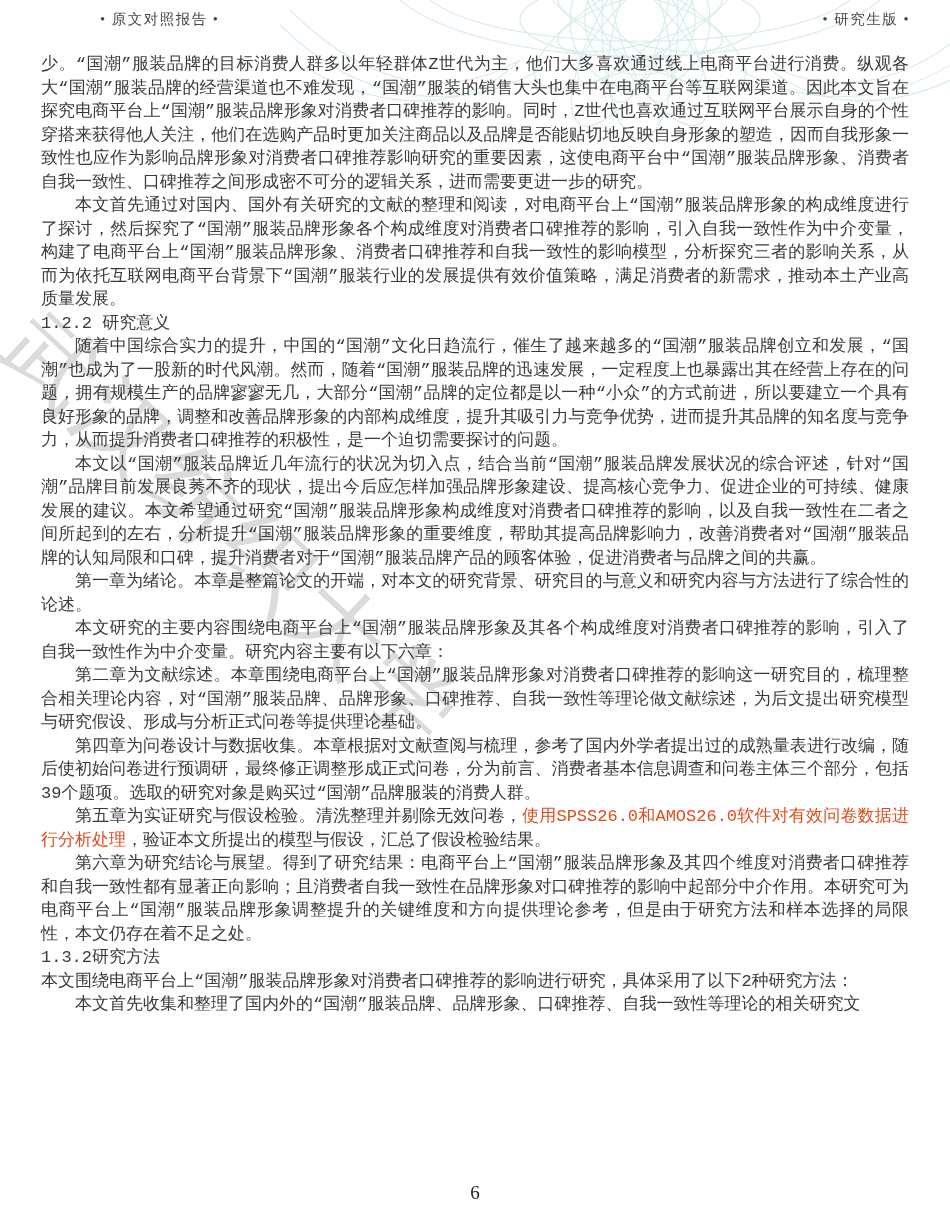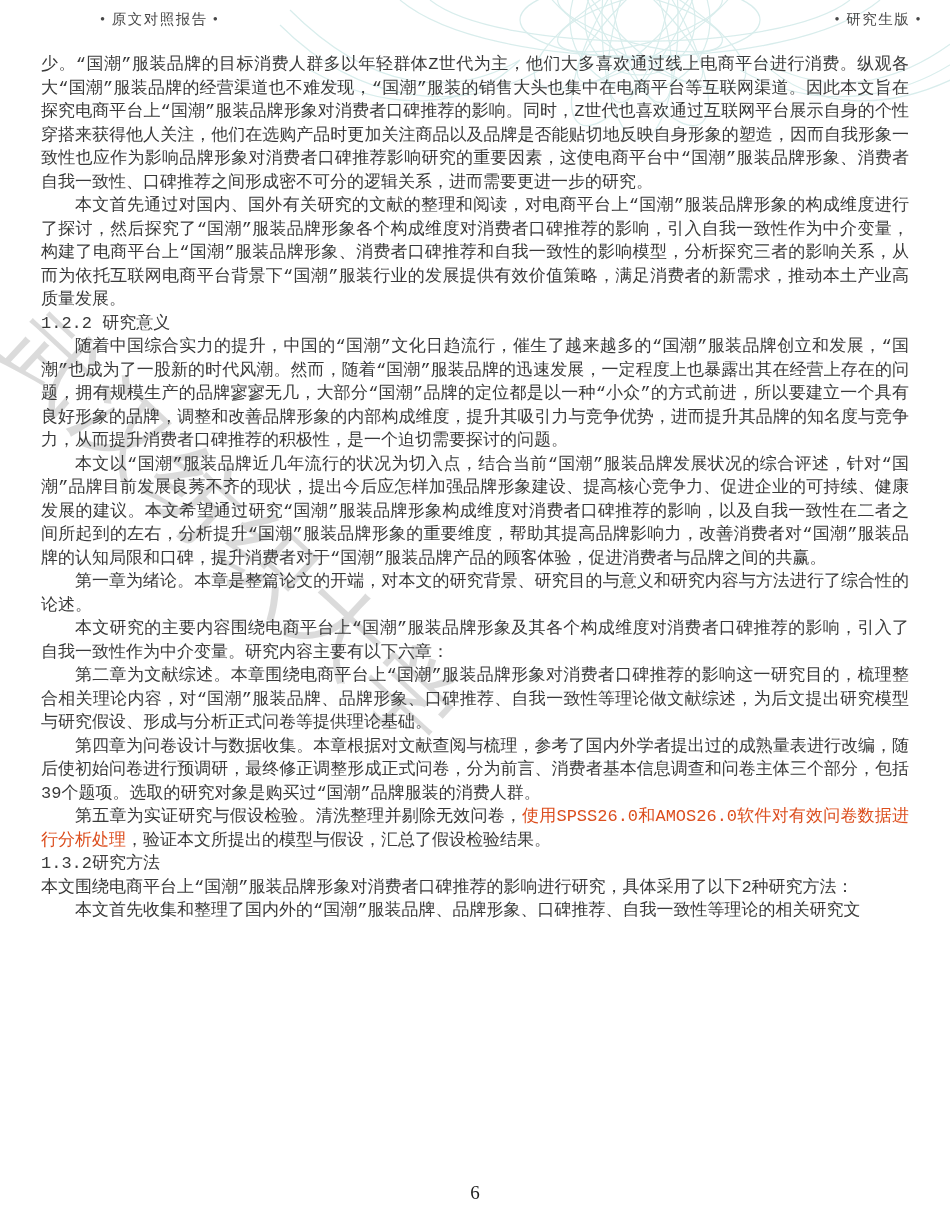--- a/index.html
+++ b/index.html
@@ -12,21 +12,21 @@
   }
   .ornament{
     position:absolute;top:0;left:250px;width:760px;height:150px;
     pointer-events:none;
   }
   .hdr{
     position:absolute;top:10px;
     font-size:14.5px;letter-spacing:1.5px;color:#474747;
   }
   .hdr-left{left:80px;margin-left:20px;}
-  .hdr-right{right:28px;margin-left:20px;}
+  .hdr-right{right:40px;margin-left:20px;}
   .watermark{
     position:absolute;top:285px;left:60px;
     font-size:92px;color:rgba(150,150,150,0.34);
     letter-spacing:6px;white-space:nowrap;
     transform:rotate(43deg);transform-origin:0 0;
     pointer-events:none;z-index:1;
   }
   .doc{
     position:absolute;top:53px;left:41px;width:868px;
     font-size:17px;line-height:23.5px;color:#3a3a3a;
@@ -79,18 +79,19 @@
     <p class=""><span>少。“国潮”服装品牌的目标消费人群多以年轻群体Z世代为主，他们大多喜欢通过线上电商平台进行消费。纵观各大“国潮”服装品牌的经营渠道也不难发现，“国潮”服装的销售大头也集中在电商平台等互联网渠道。因此本文旨在探究电商平台上“国潮”服装品牌形象对消费者口碑推荐的影响。同时，Z世代也喜欢通过互联网平台展示自身的个性穿搭来获得他人关注，他们在选购产品时更加关注商品以及品牌是否能贴切地反映自身形象的塑造，因而自我形象一致性也应作为影响品牌形象对消费者口碑推荐影响研究的重要因素，这使电商平台中“国潮”服装品牌形象、消费者自我一致性、口碑推荐之间形成密不可分的逻辑关系，进而需要更进一步的研究。</span></p>
     <p class="indent"><span>本文首先通过对国内、国外有关研究的文献的整理和阅读，对电商平台上“国潮”服装品牌形象的构成维度进行了探讨，然后探究了“国潮”服装品牌形象各个构成维度对消费者口碑推荐的影响，引入自我一致性作为中介变量，构建了电商平台上“国潮”服装品牌形象、消费者口碑推荐和自我一致性的影响模型，分析探究三者的影响关系，从而为依托互联网电商平台背景下“国潮”服装行业的发展提供有效价值策略，满足消费者的新需求，推动本土产业高质量发展。</span></p>
     <p class=""><span>1.2.2 研究意义</span></p>
     <p class="indent"><span>随着中国综合实力的提升，中国的“国潮”文化日趋流行，催生了越来越多的“国潮”服装品牌创立和发展，“国潮”也成为了一股新的时代风潮。然而，随着“国潮”服装品牌的迅速发展，一定程度上也暴露出其在经营上存在的问题，拥有规模生产的品牌寥寥无几，大部分“国潮”品牌的定位都是以一种“小众”的方式前进，所以要建立一个具有良好形象的品牌，调整和改善品牌形象的内部构成维度，提升其吸引力与竞争优势，进而提升其品牌的知名度与竞争力，从而提升消费者口碑推荐的积极性，是一个迫切需要探讨的问题。</span></p>
     <p class="indent"><span>本文以“国潮”服装品牌近几年流行的状况为切入点，结合当前“国潮”服装品牌发展状况的综合评述，针对“国潮”品牌目前发展良莠不齐的现状，提出今后应怎样加强品牌形象建设、提高核心竞争力、促进企业的可持续、健康发展的建议。本文希望通过研究“国潮”服装品牌形象构成维度对消费者口碑推荐的影响，以及自我一致性在二者之间所起到的左右，分析提升“国潮”服装品牌形象的重要维度，帮助其提高品牌影响力，改善消费者对“国潮”服装品牌的认知局限和口碑，提升消费者对于“国潮”服装品牌产品的顾客体验，促进消费者与品牌之间的共赢。</span></p>
     <p class="indent"><span>第一章为绪论。本章是整篇论文的开端，对本文的研究背景、研究目的与意义和研究内容与方法进行了综合性的论述。</span></p>
     <p class="indent"><span>本文研究的主要内容围绕电商平台上“国潮”服装品牌形象及其各个构成维度对消费者口碑推荐的影响，引入了自我一致性作为中介变量。研究内容主要有以下六章：</span></p>
     <p class="indent"><span>第二章为文献综述。本章围绕电商平台上“国潮”服装品牌形象对消费者口碑推荐的影响这一研究目的，梳理整合相关理论内容，对“国潮”服装品牌、品牌形象、口碑推荐、自我一致性等理论做文献综述，为后文提出研究模型与研究假设、形成与分析正式问卷等提供理论基础。</span></p>
     <p class="indent"><span>第四章为问卷设计与数据收集。本章根据对文献查阅与梳理，参考了国内外学者提出过的成熟量表进行改编，随后使初始问卷进行预调研，最终修正调整形成正式问卷，分为前言、消费者基本信息调查和问卷主体三个部分，包括39个题项。选取的研究对象是购买过“国潮”品牌服装的消费人群。</span></p>
     <p class="indent"><span>第五章为实证研究与假设检验。清洗整理并剔除无效问卷，</span><span class="hl" style="color: rgb(220, 78, 30);">使用SPSS26.0和AMOS26.0软件对有效问卷数据进行分析处理</span><span>，验证本文所提出的模型与假设，汇总了假设检验结果。</span></p>
+    <p class="indent"><span>第六章为研究结论与展望。得到了研究结果：电商平台上“国潮”服装品牌形象及其四个维度对消费者口碑推荐和自我一致性都有显著正向影响；且消费者自我一致性在品牌形象对口碑推荐的影响中起部分中介作用。本研究可为电商平台上“国潮”服装品牌形象调整提升的关键维度和方向提供理论参考，但是由于研究方法和样本选择的局限性，本文仍存在着不足之处。</span></p>
     <p class=""><span>1.3.2研究方法</span></p>
     <p class=""><span>本文围绕电商平台上“国潮”服装品牌形象对消费者口碑推荐的影响进行研究，具体采用了以下2种研究方法：</span></p>
     <p class="indent"><span>本文首先收集和整理了国内外的“国潮”服装品牌、品牌形象、口碑推荐、自我一致性等理论的相关研究文</span></p>
   </div>
 
 <div class="footer-page-number">6</div>
 
 </body></html>

